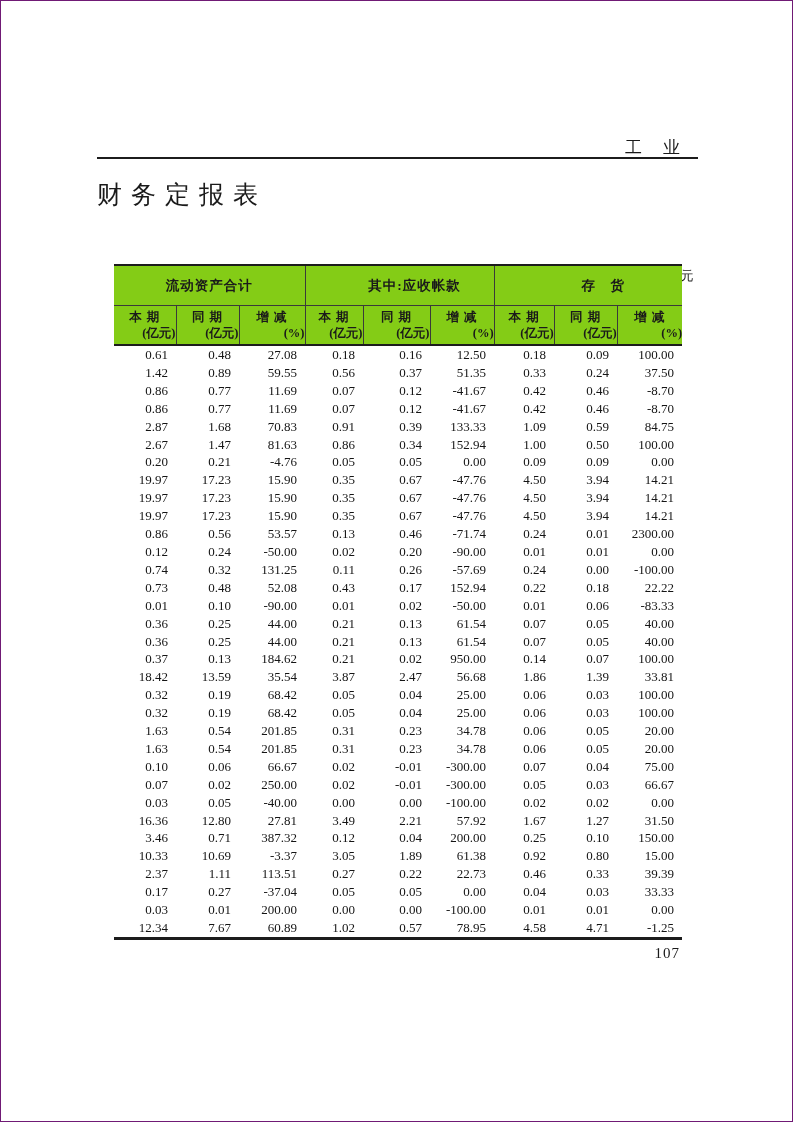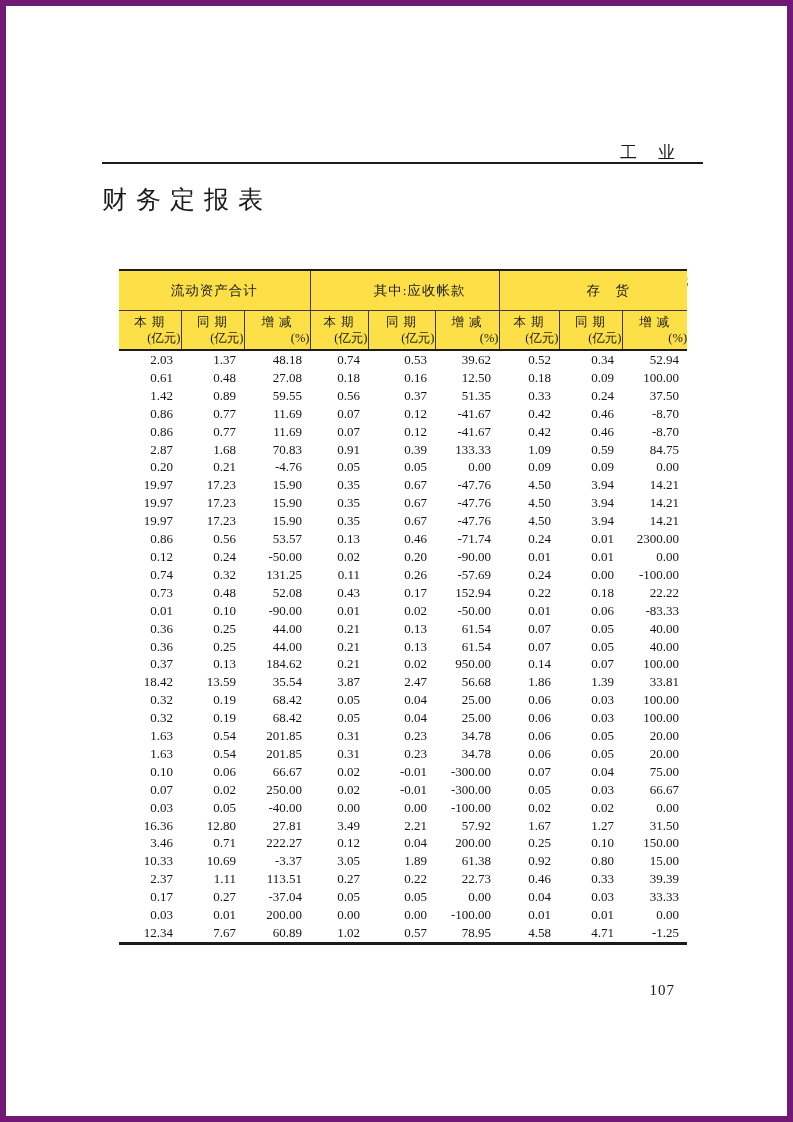--- a/index.html
+++ b/index.html
@@ -1,21 +1,21 @@
 <!DOCTYPE html>
 <html><head>
 <meta charset="utf-8">
 <style>
   html,body{margin:0;padding:0;background:#fff;}
   .page{
     position:relative;
     width:793px;height:1122px;
     background:#ffffff;
     box-sizing:border-box;
-    border:6px solid #701a75;
+    border:1px solid #701a75;
     font-family:"Liberation Serif","DejaVu Serif",serif;
     color:#1a1a1a;
     overflow:hidden;
   }
   .section-header{
     position:absolute;top:135px;right:110px;
     font-size:17px;letter-spacing:2px;
     white-space:pre;
   }
   .header-rule{
@@ -30,21 +30,21 @@
     position:absolute;top:242px;right:98px;
     font-size:13px;letter-spacing:0.5px;margin-top:24px;
   }
   table.report{
     position:absolute;top:263px;left:113px;width:568px;
     border-collapse:collapse;table-layout:fixed;
     border-top:2px solid #1c1c1c;
     border-bottom:3px solid #1c1c1c;
   }
   table.report th{
-    background:#fde047;font-weight:400;padding:0;
+    background:#84cc16;font-weight:700;padding:0;
   }
   tr.group-row th{
     height:39px;font-size:13.5px;letter-spacing:1px;
     text-align:center;vertical-align:middle;
     border-bottom:1px solid #3a3a3a;white-space:pre;
   }
   tr.group-row th.gsep{border-left:1px solid #3a3a3a;padding-left:30px;}
   tr.sub-row th{
     height:38px;font-size:12.5px;line-height:1.3;
     text-align:center;vertical-align:middle;
@@ -54,21 +54,21 @@
   tr.sub-row th + th{border-left:1px solid #3a3a3a;}
   tr.sub-row .l1{display:block;letter-spacing:1px;white-space:pre;}
   tr.sub-row .l2{display:block;letter-spacing:0;text-align:right;}
   tbody td{
     height:17.9px;line-height:17.9px;
     font-size:13px;text-align:right;
     padding:0 8px 0 0;white-space:nowrap;
     background:#ffffff;color:#141414;
   }
   .page-number{
-    position:absolute;top:976px;right:112px;
+    position:absolute;top:944px;right:112px;
     font-size:15px;letter-spacing:1px;
   }
 </style>
 </head>
 <body>
 
 <div class="page">
 
   <div class="section-header">工　业</div>
   <div class="header-rule"></div>
@@ -129,31 +129,20 @@
             <span class="l2">(亿元)</span>
           </th>
         <th>
             <span class="l1">增 减</span>
             <span class="l2">(%)</span>
           </th>
       </tr>
     </thead>
     <tbody>
         <tr>
-          <td>2.03</td>
-          <td>1.37</td>
-          <td>48.18</td>
-          <td>0.74</td>
-          <td>0.53</td>
-          <td>39.62</td>
-          <td>0.52</td>
-          <td>0.34</td>
-          <td>52.94</td>
-        </tr>
-        <tr>
           <td>0.61</td>
           <td>0.48</td>
           <td>27.08</td>
           <td>0.18</td>
           <td>0.16</td>
           <td>12.50</td>
           <td>0.18</td>
           <td>0.09</td>
           <td>100.00</td>
         </tr>
@@ -195,20 +184,31 @@
           <td>1.68</td>
           <td>70.83</td>
           <td>0.91</td>
           <td>0.39</td>
           <td>133.33</td>
           <td>1.09</td>
           <td>0.59</td>
           <td>84.75</td>
         </tr>
         <tr>
+          <td>2.67</td>
+          <td>1.47</td>
+          <td>81.63</td>
+          <td>0.86</td>
+          <td>0.34</td>
+          <td>152.94</td>
+          <td>1.00</td>
+          <td>0.50</td>
+          <td>100.00</td>
+        </tr>
+        <tr>
           <td>0.20</td>
           <td>0.21</td>
           <td>-4.76</td>
           <td>0.05</td>
           <td>0.05</td>
           <td>0.00</td>
           <td>0.09</td>
           <td>0.09</td>
           <td>0.00</td>
         </tr>
@@ -428,21 +428,21 @@
           <td>3.49</td>
           <td>2.21</td>
           <td>57.92</td>
           <td>1.67</td>
           <td>1.27</td>
           <td>31.50</td>
         </tr>
         <tr>
           <td>3.46</td>
           <td>0.71</td>
-          <td>222.27</td>
+          <td>387.32</td>
           <td>0.12</td>
           <td>0.04</td>
           <td>200.00</td>
           <td>0.25</td>
           <td>0.10</td>
           <td>150.00</td>
         </tr>
         <tr>
           <td>10.33</td>
           <td>10.69</td>

